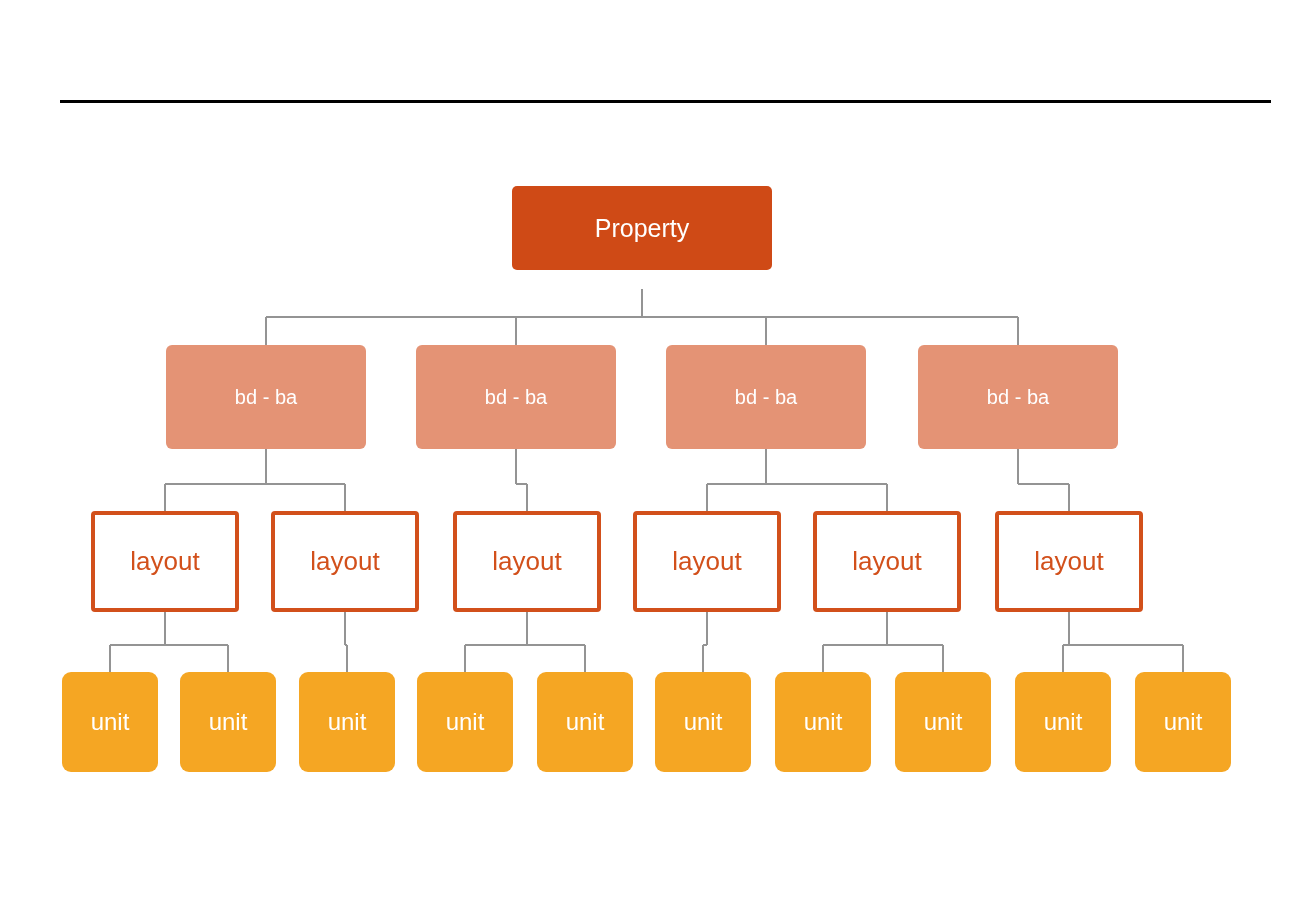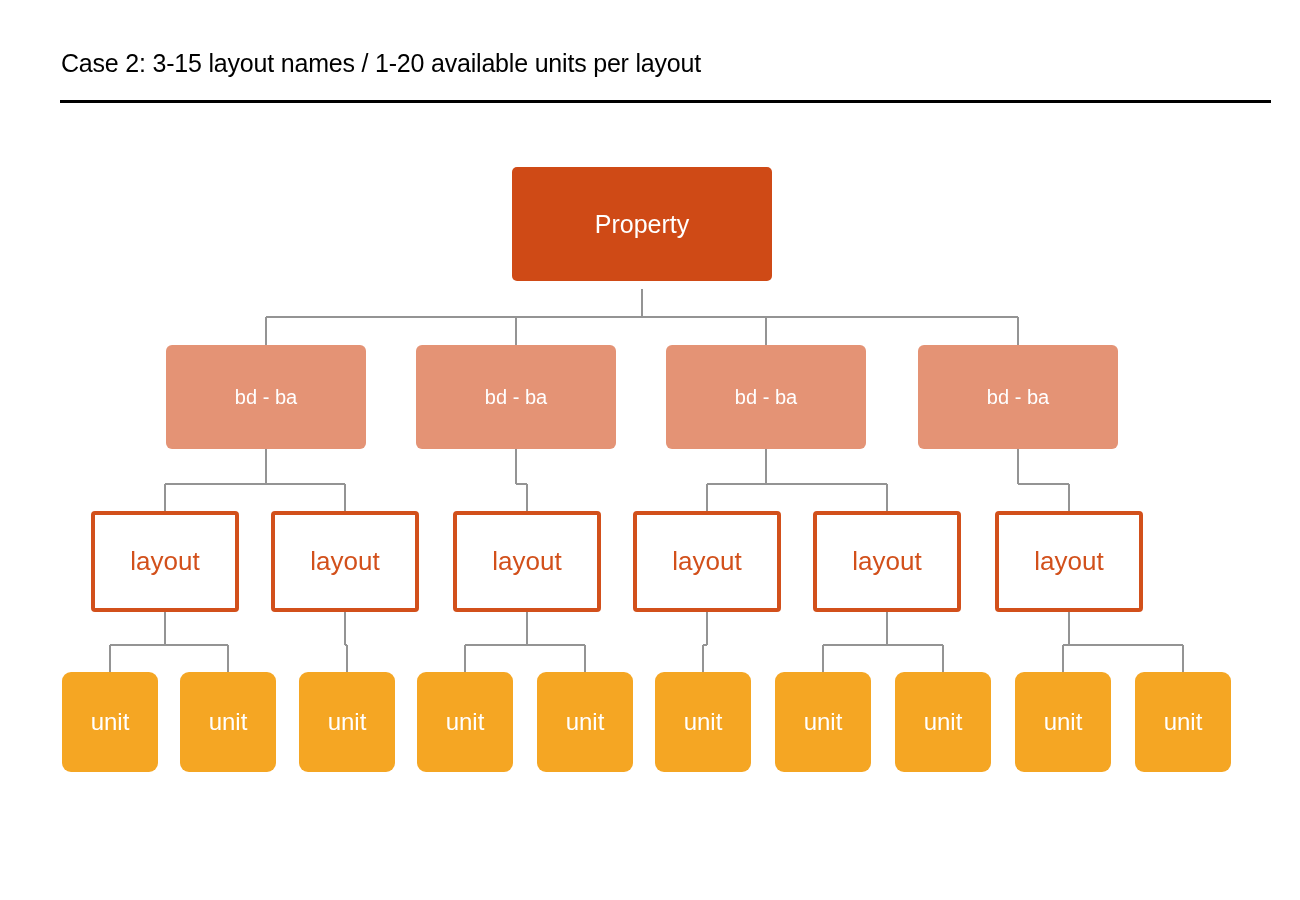--- a/index.html
+++ b/index.html
@@ -98,21 +98,20 @@
     border-radius: 9px;
     font-size: 24px;
     font-weight: 400;
   }
 </style>
 </head>
 <body>
 
 <div id="page">
 
-  <div id="header-title">Case 2: 3-15 layout names / 1-20 available units per layout</div>
 
   <div id="header-rule"></div>
 
   <div id="diagram">
     <svg id="connector-layer" viewBox="0 0 1300 900" xmlns="http://www.w3.org/2000/svg">
         <line x1="642" y1="289" x2="642" y2="317" stroke="#949494" stroke-width="2" shape-rendering="crispEdges"></line>
         <line x1="266" y1="317" x2="1018" y2="317" stroke="#949494" stroke-width="2" shape-rendering="crispEdges"></line>
         <line x1="266" y1="317" x2="266" y2="345" stroke="#949494" stroke-width="2" shape-rendering="crispEdges"></line>
         <line x1="516" y1="317" x2="516" y2="345" stroke="#949494" stroke-width="2" shape-rendering="crispEdges"></line>
         <line x1="766" y1="317" x2="766" y2="345" stroke="#949494" stroke-width="2" shape-rendering="crispEdges"></line>
@@ -148,21 +147,21 @@
         <line x1="887" y1="612" x2="887" y2="645" stroke="#949494" stroke-width="2" shape-rendering="crispEdges"></line>
         <line x1="823" y1="645" x2="943" y2="645" stroke="#949494" stroke-width="2" shape-rendering="crispEdges"></line>
         <line x1="823" y1="645" x2="823" y2="672" stroke="#949494" stroke-width="2" shape-rendering="crispEdges"></line>
         <line x1="943" y1="645" x2="943" y2="672" stroke="#949494" stroke-width="2" shape-rendering="crispEdges"></line>
         <line x1="1069" y1="612" x2="1069" y2="645" stroke="#949494" stroke-width="2" shape-rendering="crispEdges"></line>
         <line x1="1063" y1="645" x2="1183" y2="645" stroke="#949494" stroke-width="2" shape-rendering="crispEdges"></line>
         <line x1="1063" y1="645" x2="1063" y2="672" stroke="#949494" stroke-width="2" shape-rendering="crispEdges"></line>
         <line x1="1183" y1="645" x2="1183" y2="672" stroke="#949494" stroke-width="2" shape-rendering="crispEdges"></line>
       </svg>
     <div id="node-layer">
-        <div class="node node-property" style="left: 512px; top: 167px; width: 260px; height: 114px;">
+        <div class="node node-property" style="left: 512px; top: 186px; width: 260px; height: 84px;">
           <span>Property</span>
         </div>
         <div class="node node-bdba" style="left: 166px; top: 345px; width: 200px; height: 104px;">
           <span>bd - ba</span>
         </div>
         <div class="node node-bdba" style="left: 416px; top: 345px; width: 200px; height: 104px;">
           <span>bd - ba</span>
         </div>
         <div class="node node-bdba" style="left: 666px; top: 345px; width: 200px; height: 104px;">
           <span>bd - ba</span>

